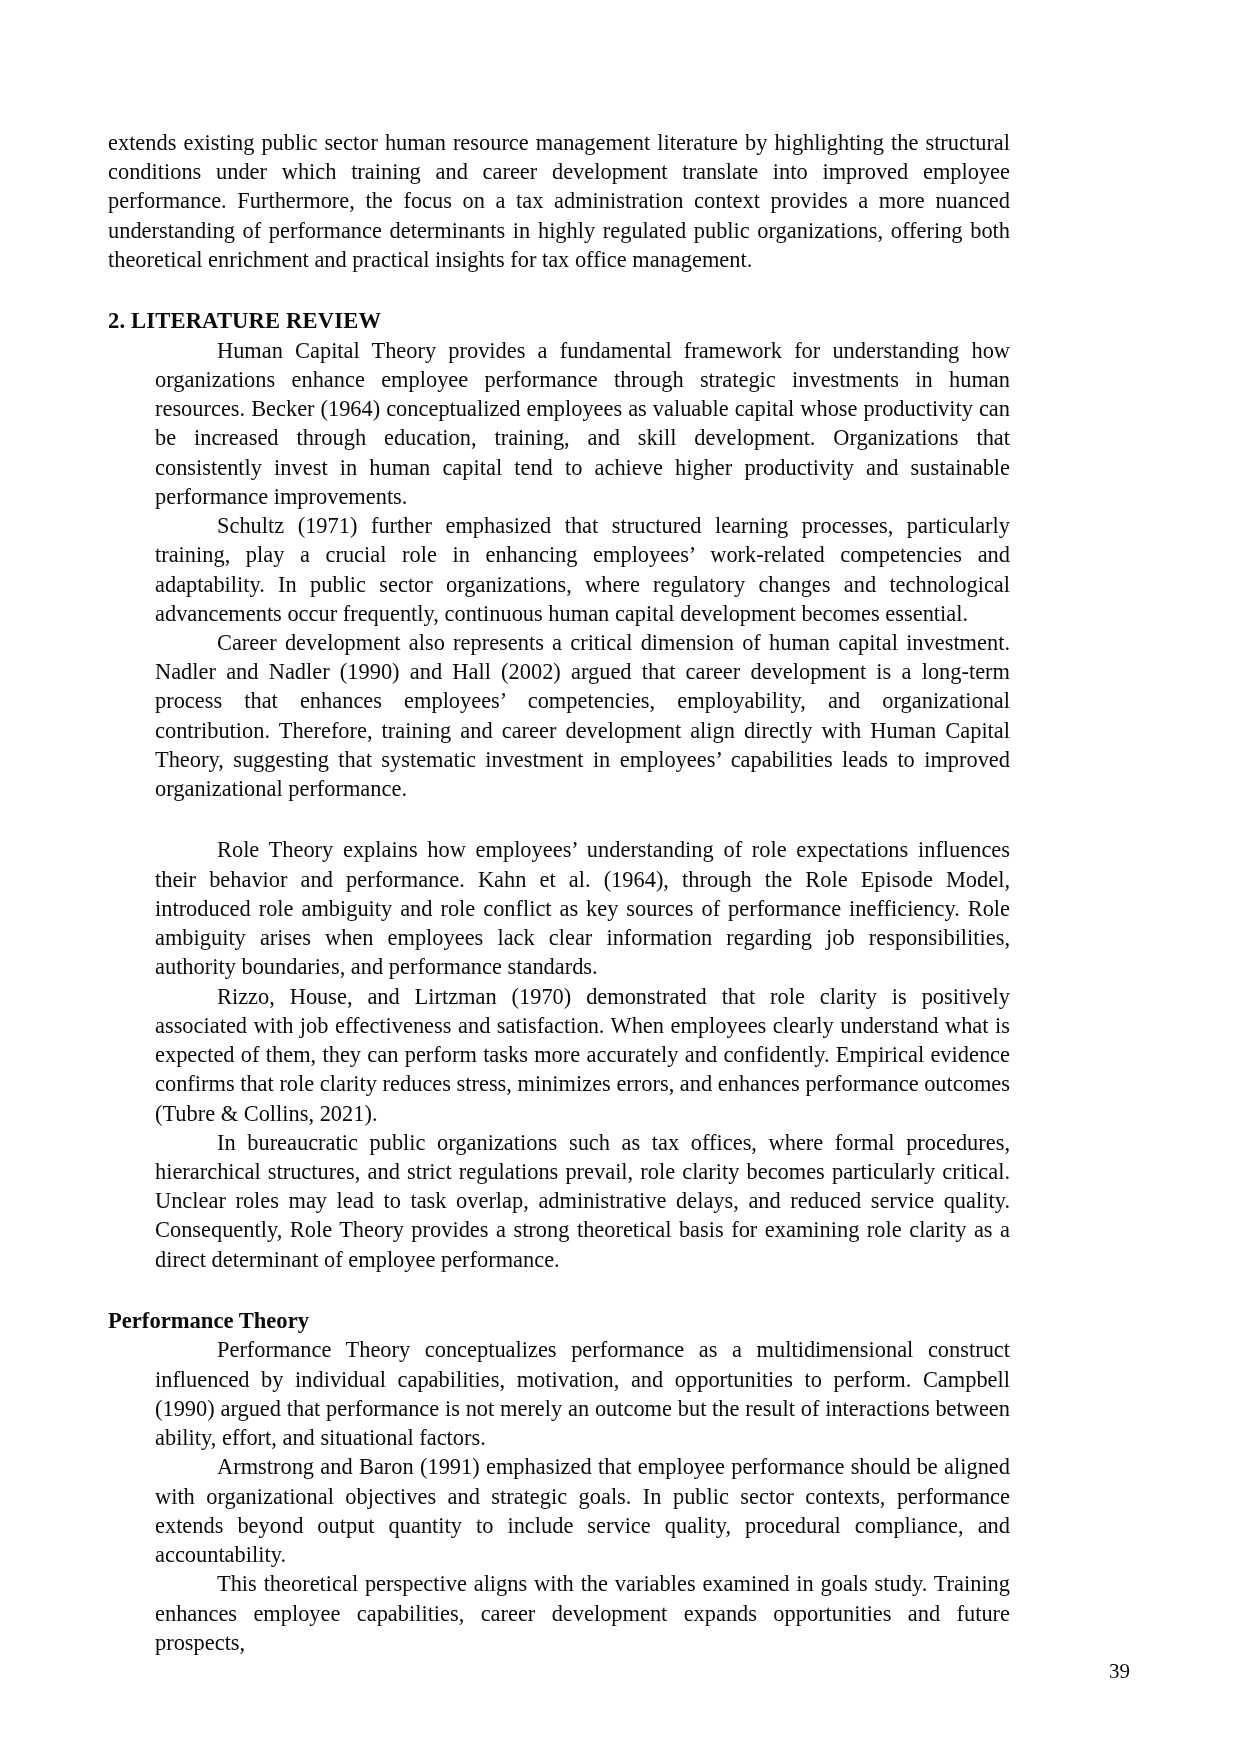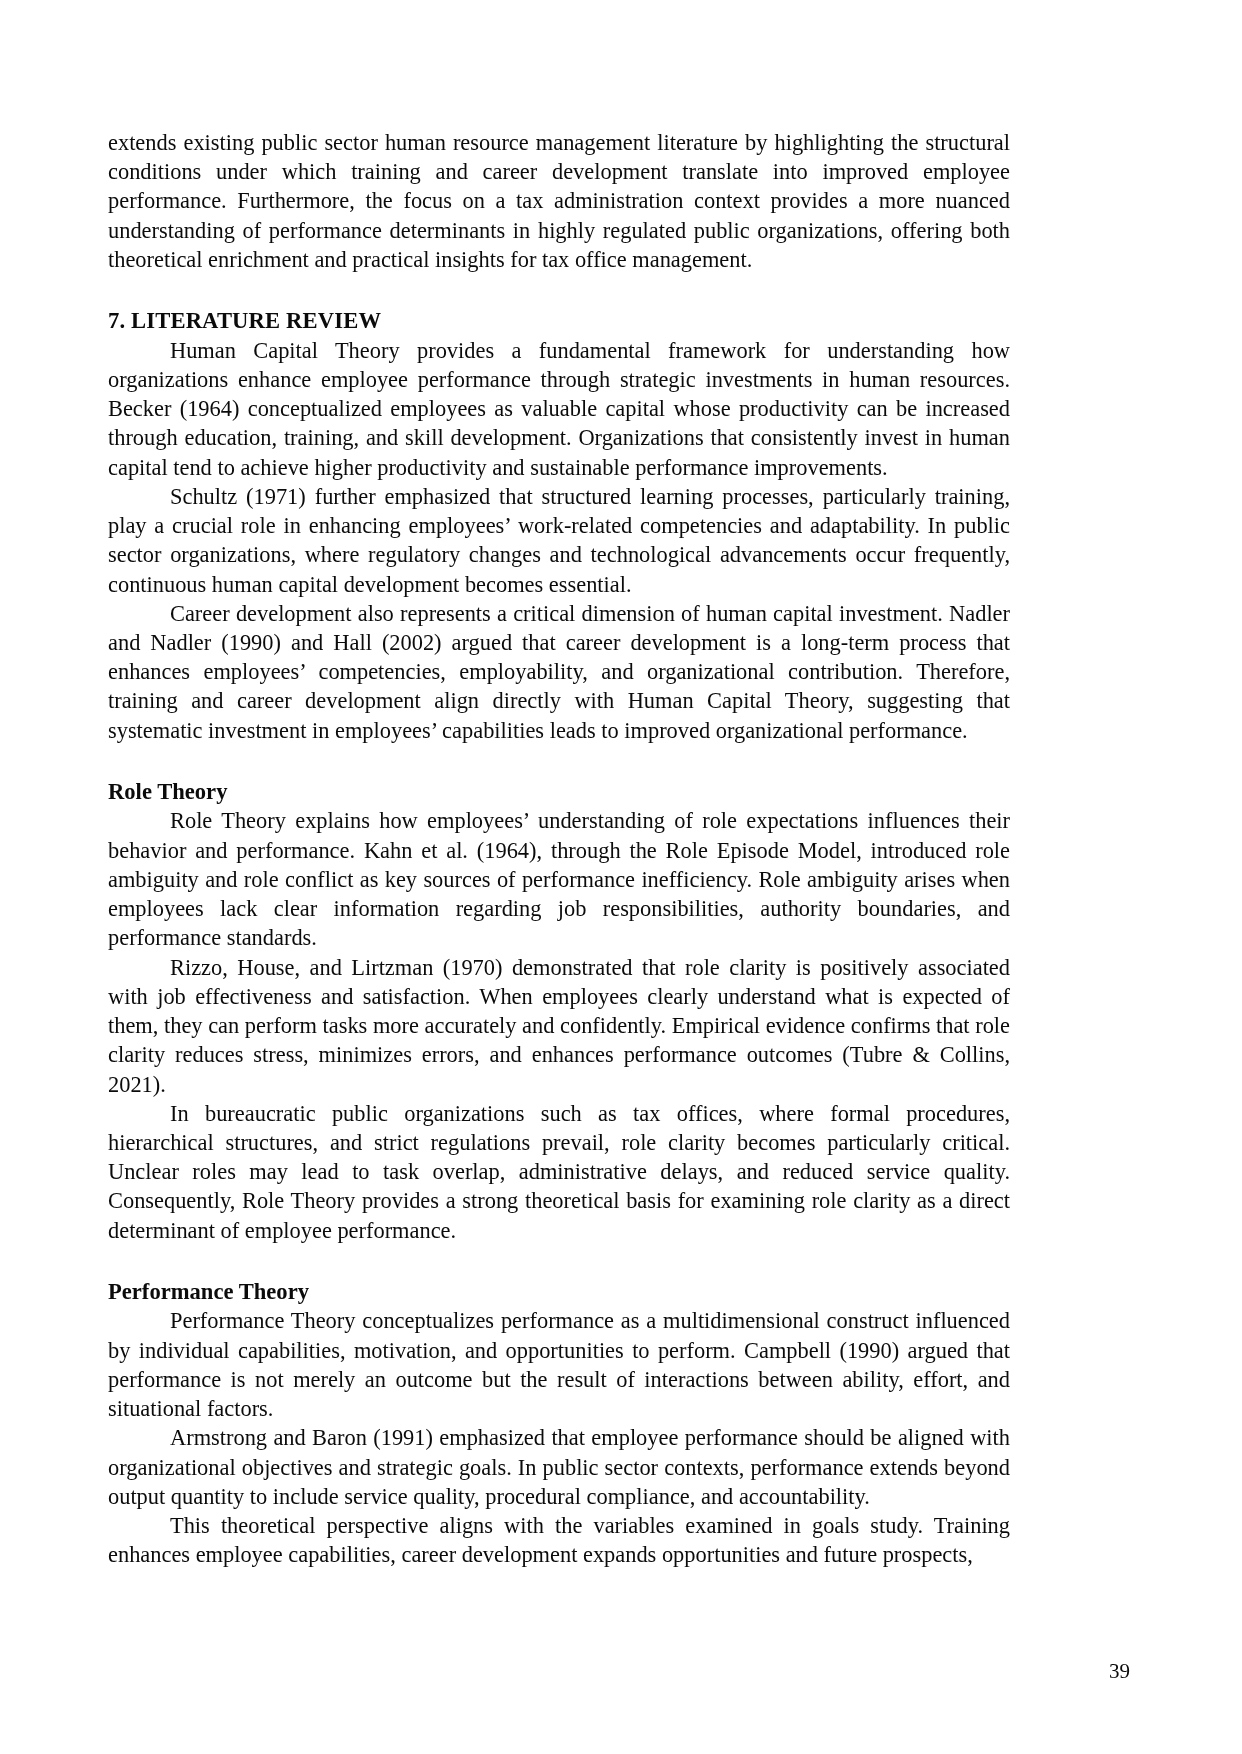--- a/index.html
+++ b/index.html
@@ -27,20 +27,21 @@
     margin: 0;
     font-size: 22.4px;
     line-height: 1.305;
     text-align: justify;
     text-justify: inter-word;
     hyphens: none;
     -webkit-hyphens: none;
   }
   p.indent {
     text-indent: 62px;
+    margin-left: 47px;
   }
   h2.section-heading {
     margin: 0;
     font-size: 22.6px;
     font-weight: bold;
     line-height: 1.305;
     letter-spacing: 0.15px;
   }
   h3.sub-heading {
     margin: 0;
@@ -61,32 +62,31 @@
 </head>
 <body>
 
 <div class="page">
   <div class="body-col">
 
     <p class="para">extends existing public sector human resource management literature by highlighting the structural conditions under which training and career development translate into improved employee performance. Furthermore, the focus on a tax administration context provides a more nuanced understanding of performance determinants in highly regulated public organizations, offering both theoretical enrichment and practical insights for tax office management.</p>
 
     <div class="gap-block"></div>
 
-    <h2 class="section-heading">7.  LITERATURE REVIEW</h2>
+    <h2 class="section-heading">2.  LITERATURE REVIEW</h2>
 
 
     <p class="para indent">Human Capital Theory provides a fundamental framework for understanding how organizations enhance employee performance through strategic investments in human resources. Becker (1964) conceptualized employees as valuable capital whose productivity can be increased through education, training, and skill development. Organizations that consistently invest in human capital tend to achieve higher productivity and sustainable performance improvements.</p>
 
     <p class="para indent">Schultz (1971) further emphasized that structured learning processes, particularly training, play a crucial role in enhancing employees’ work-related competencies and adaptability. In public sector organizations, where regulatory changes and technological advancements occur frequently, continuous human capital development becomes essential.</p>
 
     <p class="para indent">Career development also represents a critical dimension of human capital investment. Nadler and Nadler (1990) and Hall (2002) argued that career development is a long-term process that enhances employees’ competencies, employability, and organizational contribution. Therefore, training and career development align directly with Human Capital Theory, suggesting that systematic investment in employees’ capabilities leads to improved organizational performance.</p>
 
     <div class="gap-block"></div>
 
-    <h3 class="sub-heading">Role Theory</h3>
 
     <p class="para indent">Role Theory explains how employees’ understanding of role expectations influences their behavior and performance. Kahn et al. (1964), through the Role Episode Model, introduced role ambiguity and role conflict as key sources of performance inefficiency. Role ambiguity arises when employees lack clear information regarding job responsibilities, authority boundaries, and performance standards.</p>
 
     <p class="para indent">Rizzo, House, and Lirtzman (1970) demonstrated that role clarity is positively associated with job effectiveness and satisfaction. When employees clearly understand what is expected of them, they can perform tasks more accurately and confidently. Empirical evidence confirms that role clarity reduces stress, minimizes errors, and enhances performance outcomes (Tubre &amp; Collins, 2021).</p>
 
     <p class="para indent">In bureaucratic public organizations such as tax offices, where formal procedures, hierarchical structures, and strict regulations prevail, role clarity becomes particularly critical. Unclear roles may lead to task overlap, administrative delays, and reduced service quality. Consequently, Role Theory provides a strong theoretical basis for examining role clarity as a direct determinant of employee performance.</p>
 
     <div class="gap-block"></div>
 
     <h3 class="sub-heading">Performance Theory</h3>

